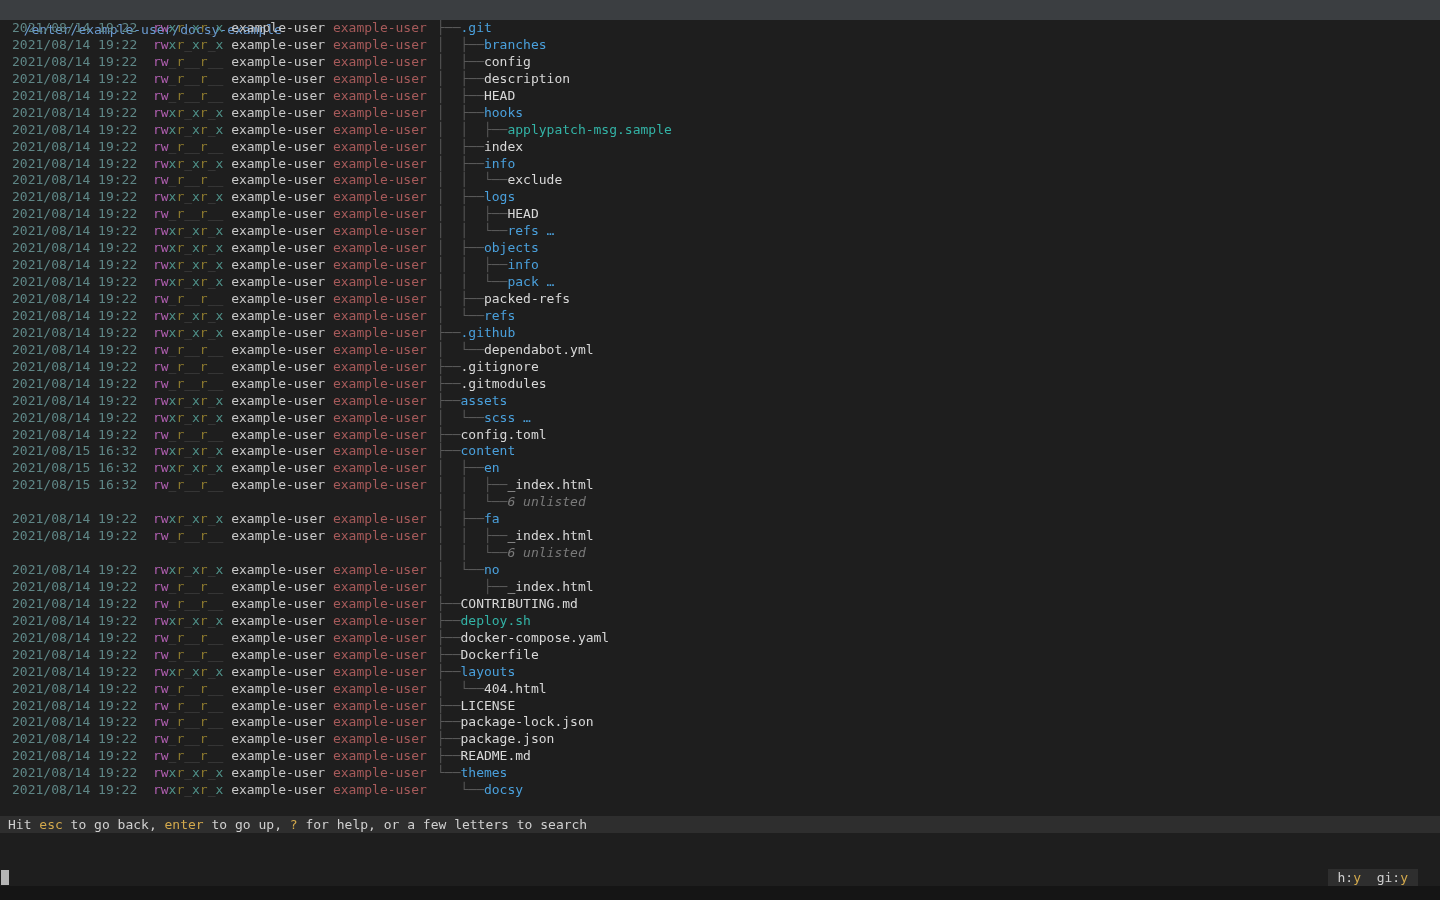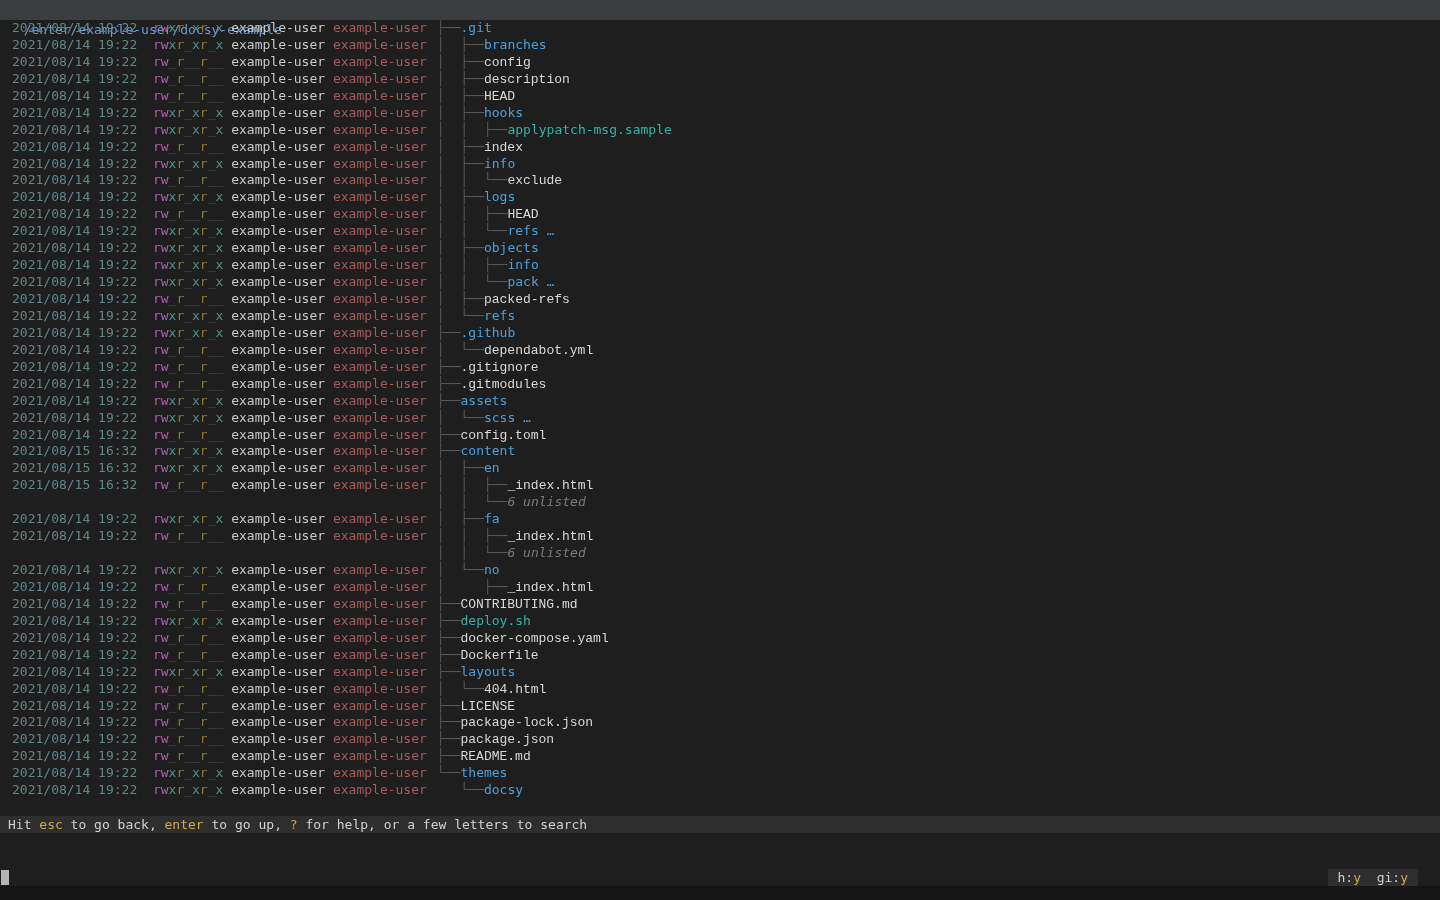--- a/index.html
+++ b/index.html
@@ -25,21 +25,21 @@
   .tree { position:absolute; left:437px; top:0; white-space:pre; }
   .c-date { color: var(--date); }
   .c-pw   { color: var(--perm_rw); }
   .c-pr   { color: var(--perm_r); }
   .c-px   { color: var(--perm_x); }
   .c-pn   { color: var(--perm_none); }
   .c-owner{ color: var(--owner); }
   .c-group{ color: var(--group); }
   .branch { color: var(--branch); }
   .n-dir  { color: var(--dir); }
-  .n-file { color: var(--file); font-family: Liberation Mono, monospace; }
+  .n-file { color: var(--file); }
   .n-exec { color: var(--exec); }
   .n-unlisted { color: var(--unlisted); font-style: italic; }
   .suffix { color: var(--dir); }
   #statusbar {
     position:absolute; top:816px; left:0; width:1440px; height:17px;
     background: var(--status_bg); color: var(--status_fg);
     line-height:17px; padding-left:8px; white-space:pre;
   }
   #statusbar .key { color: var(--key); }
   #inputline {

